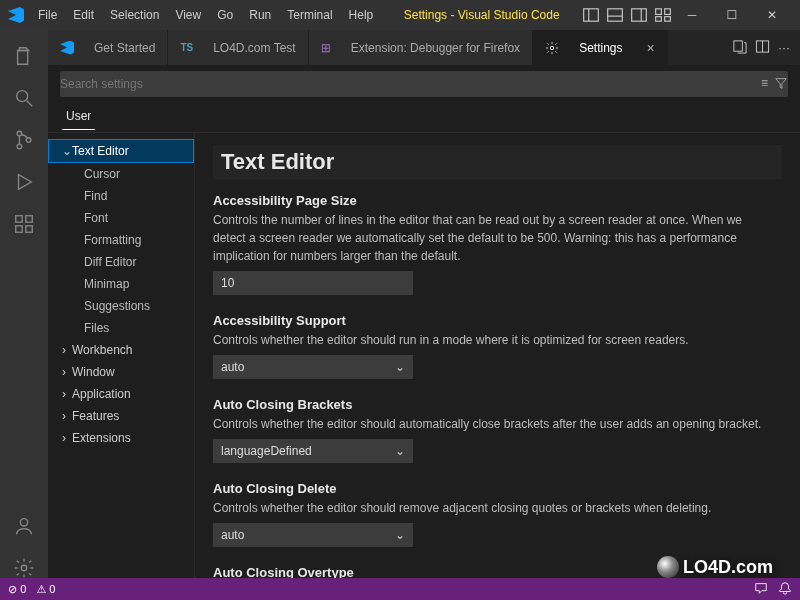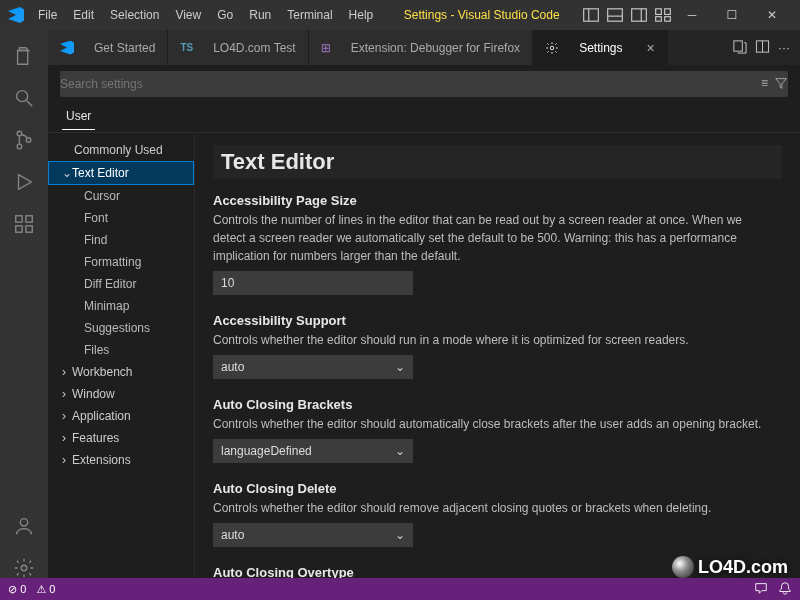--- a/index.html
+++ b/index.html
@@ -42,21 +42,21 @@
 .settings-content { flex: 1; overflow-y: auto; padding: 8px 18px 40px 18px; }
 .settings-content h1 { font-size: 22px; font-weight: 600; color: #e7e7e7; margin: 4px 0 14px 0; background: #252526; padding: 4px 8px; }
 .setting { margin-bottom: 18px; }
 .setting-title { font-weight: 600; font-size: 13px; color: #e7e7e7; margin-bottom: 3px; }
 .setting-desc { font-size: 12px; color: #bdbdbd; line-height: 1.5; margin-bottom: 6px; max-width: 560px; }
 .setting-input { background: #3c3c3c; border: none; width: 200px; padding: 5px 8px; color: #ddd; font-size: 12px; }
 .setting-select { background: #3c3c3c; border: none; width: 200px; padding: 5px 8px; color: #ddd; font-size: 12px; display: flex; justify-content: space-between; align-items: center; cursor: pointer; }
 .setting-select .chev { color: #ccc; }
 .statusbar { position: absolute; bottom: 0; left: 0; right: 0; height: 22px; background: #68217a; display: flex; align-items: center; padding: 0 8px; color: #fff; font-size: 11px; gap: 10px; }
 .statusbar .right { margin-left: auto; display: flex; gap: 10px; align-items: center; }
-.watermark { position: absolute; right: 12px; bottom: 22px; color: #fff; font-size: 18px; font-weight: bold; text-shadow: 0 0 6px rgba(0,0,0,0.8); display: flex; align-items: center; gap: 4px; pointer-events: none; }
+.watermark { position: absolute; right: 27px; bottom: 22px; color: #fff; font-size: 18px; font-weight: bold; text-shadow: 0 0 6px rgba(0,0,0,0.8); display: flex; align-items: center; gap: 4px; pointer-events: none; }
 .watermark .orb { width: 22px; height: 22px; border-radius: 50%; background: radial-gradient(circle at 35% 35%, #fff, #888 40%, #222); }
 </style>
 </head>
 <body>
 
 <div class="titlebar">
   <span class="vscode-logo"></span>
   <div class="menubar">
     <span>File</span>
     <span>Edit</span>
@@ -199,25 +199,24 @@
       </div>
     </div>
 
     <div class="scoperow">
       <div class="scope-tab">User</div>
     </div>
 
     <div class="settings-body">
 
       <div class="toc">
-        <div class="row">Commonly Used</div>
         <div class="row parent expanded selected"><span>Text Editor</span></div>
         <div class="row sub">Cursor</div>
+        <div class="row sub">Find</div>
         <div class="row sub">Font</div>
-        <div class="row sub">Find</div>
         <div class="row sub">Formatting</div>
         <div class="row sub">Diff Editor</div>
         <div class="row sub">Minimap</div>
         <div class="row sub">Suggestions</div>
         <div class="row sub">Files</div>
         <div class="row parent"><span>Workbench</span></div>
         <div class="row parent"><span>Window</span></div>
         <div class="row parent"><span>Application</span></div>
         <div class="row parent"><span>Features</span></div>
         <div class="row parent"><span>Extensions</span></div>

